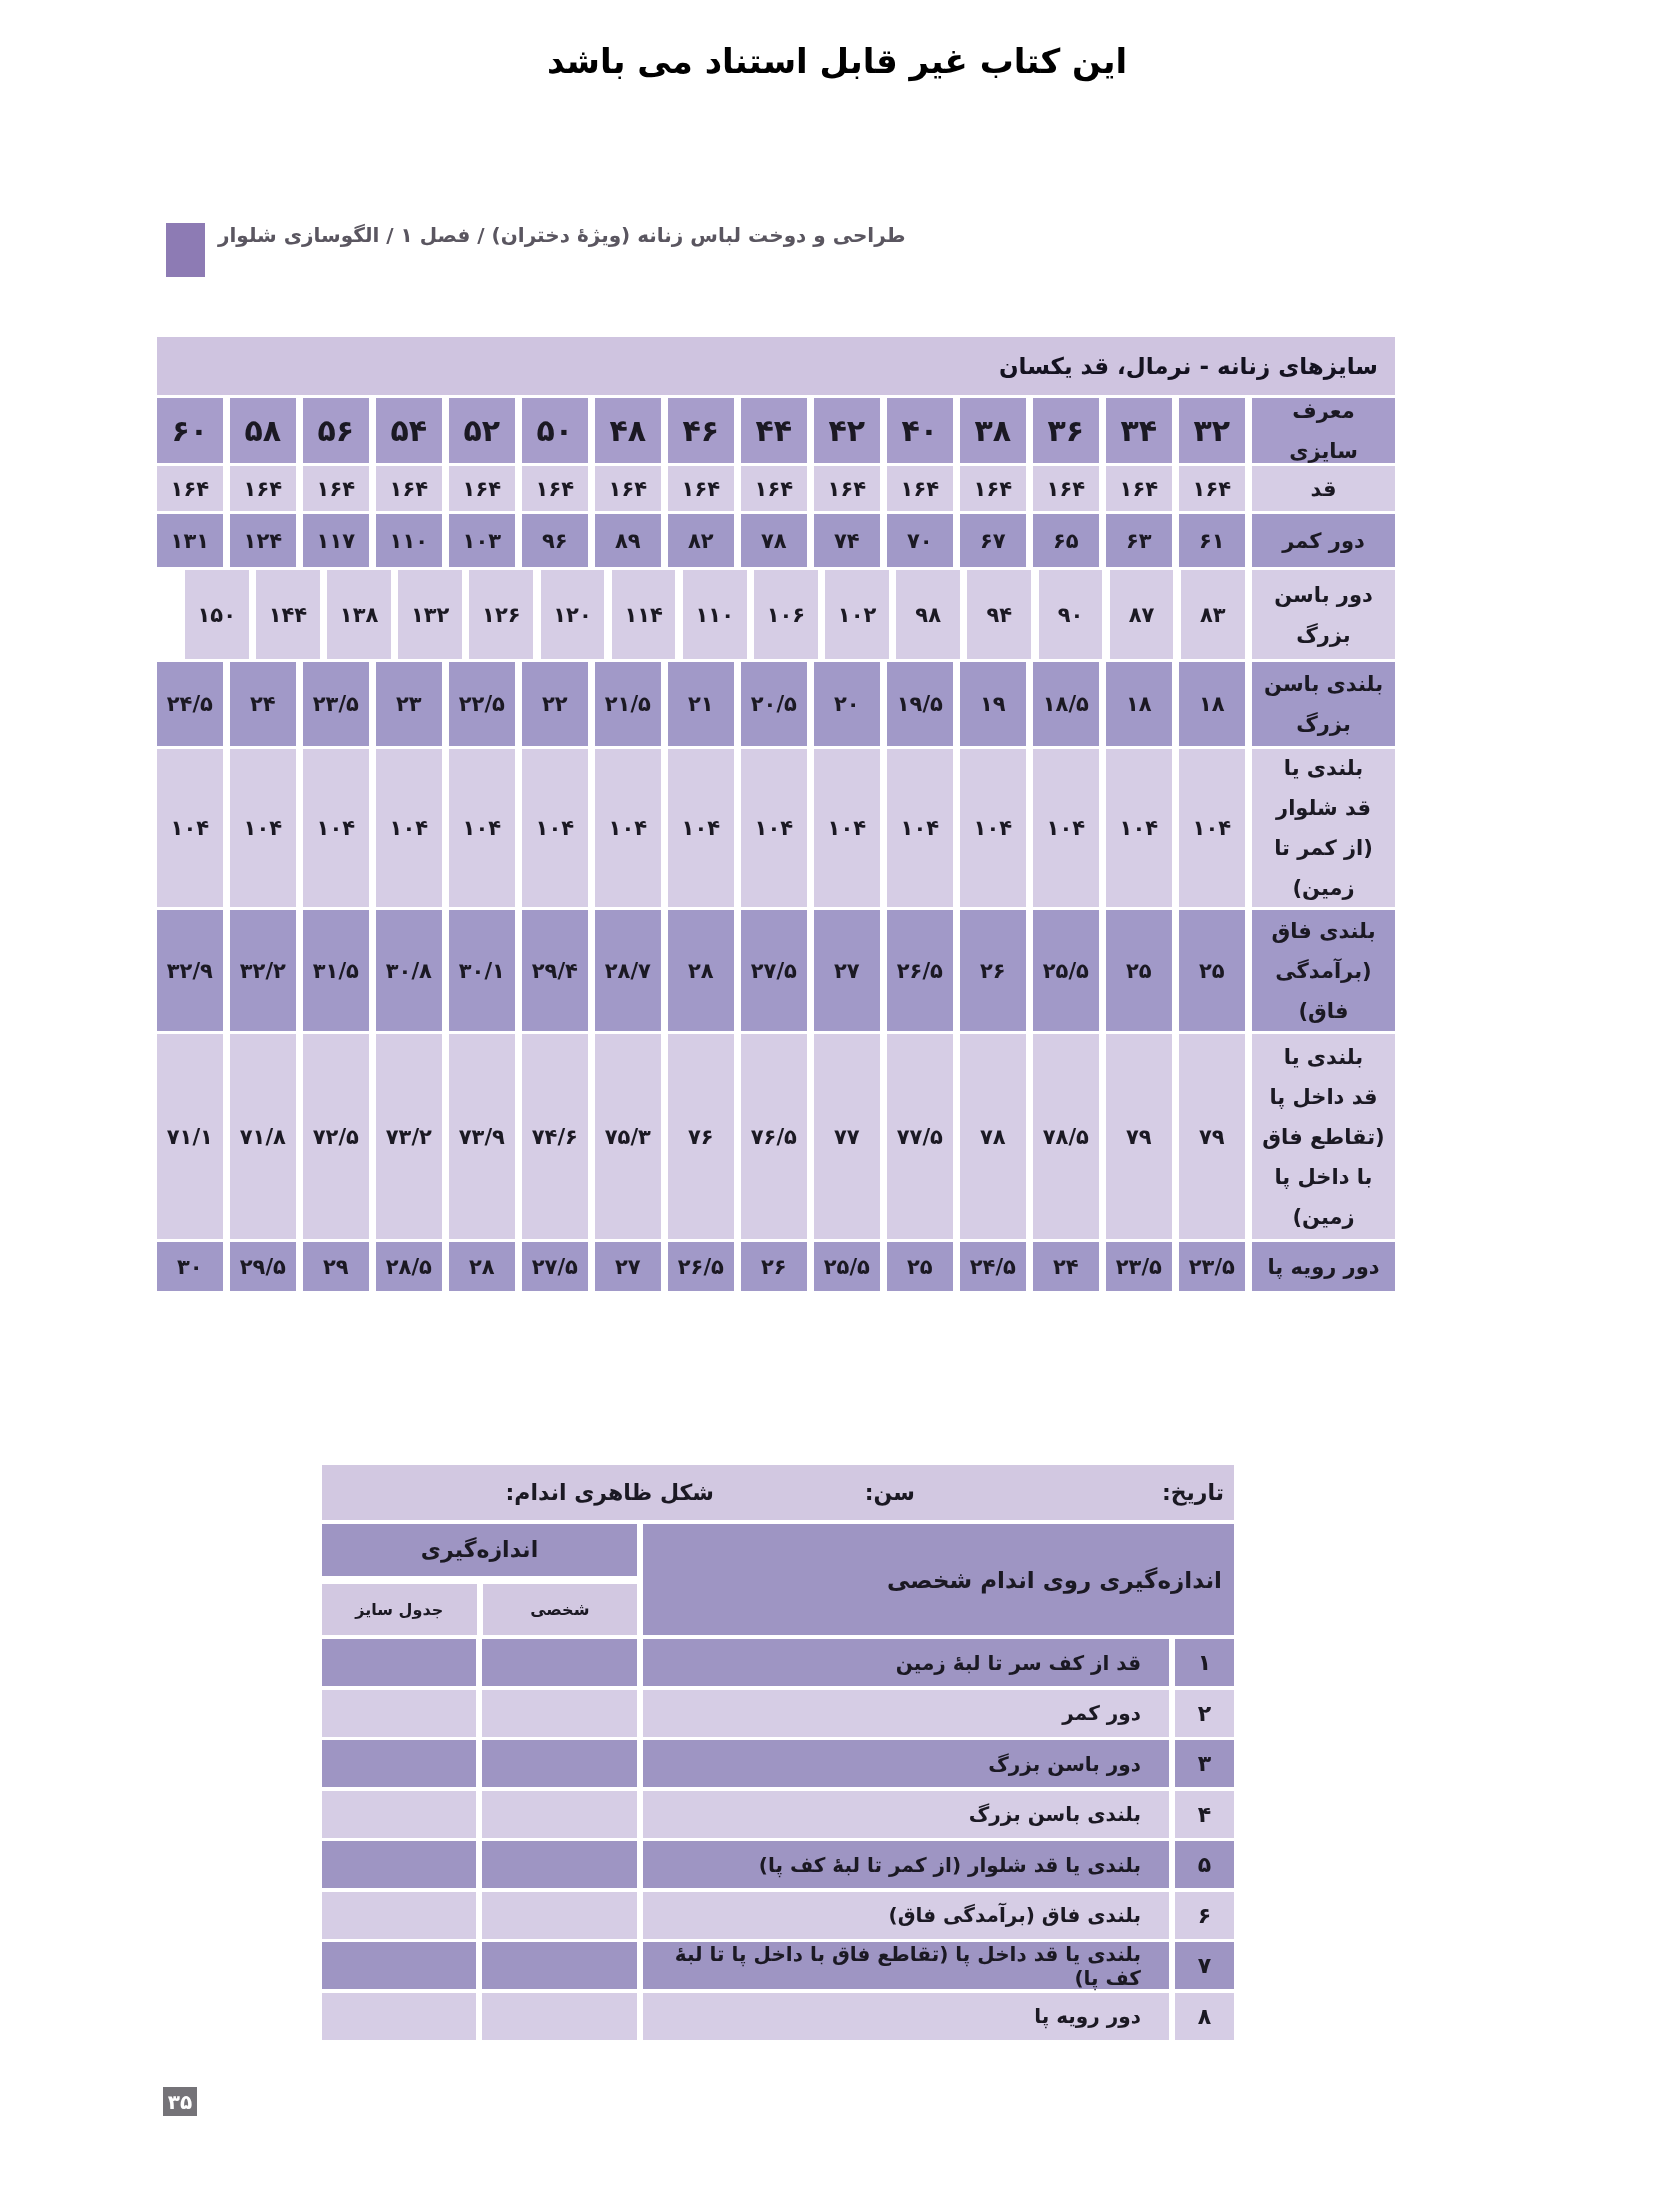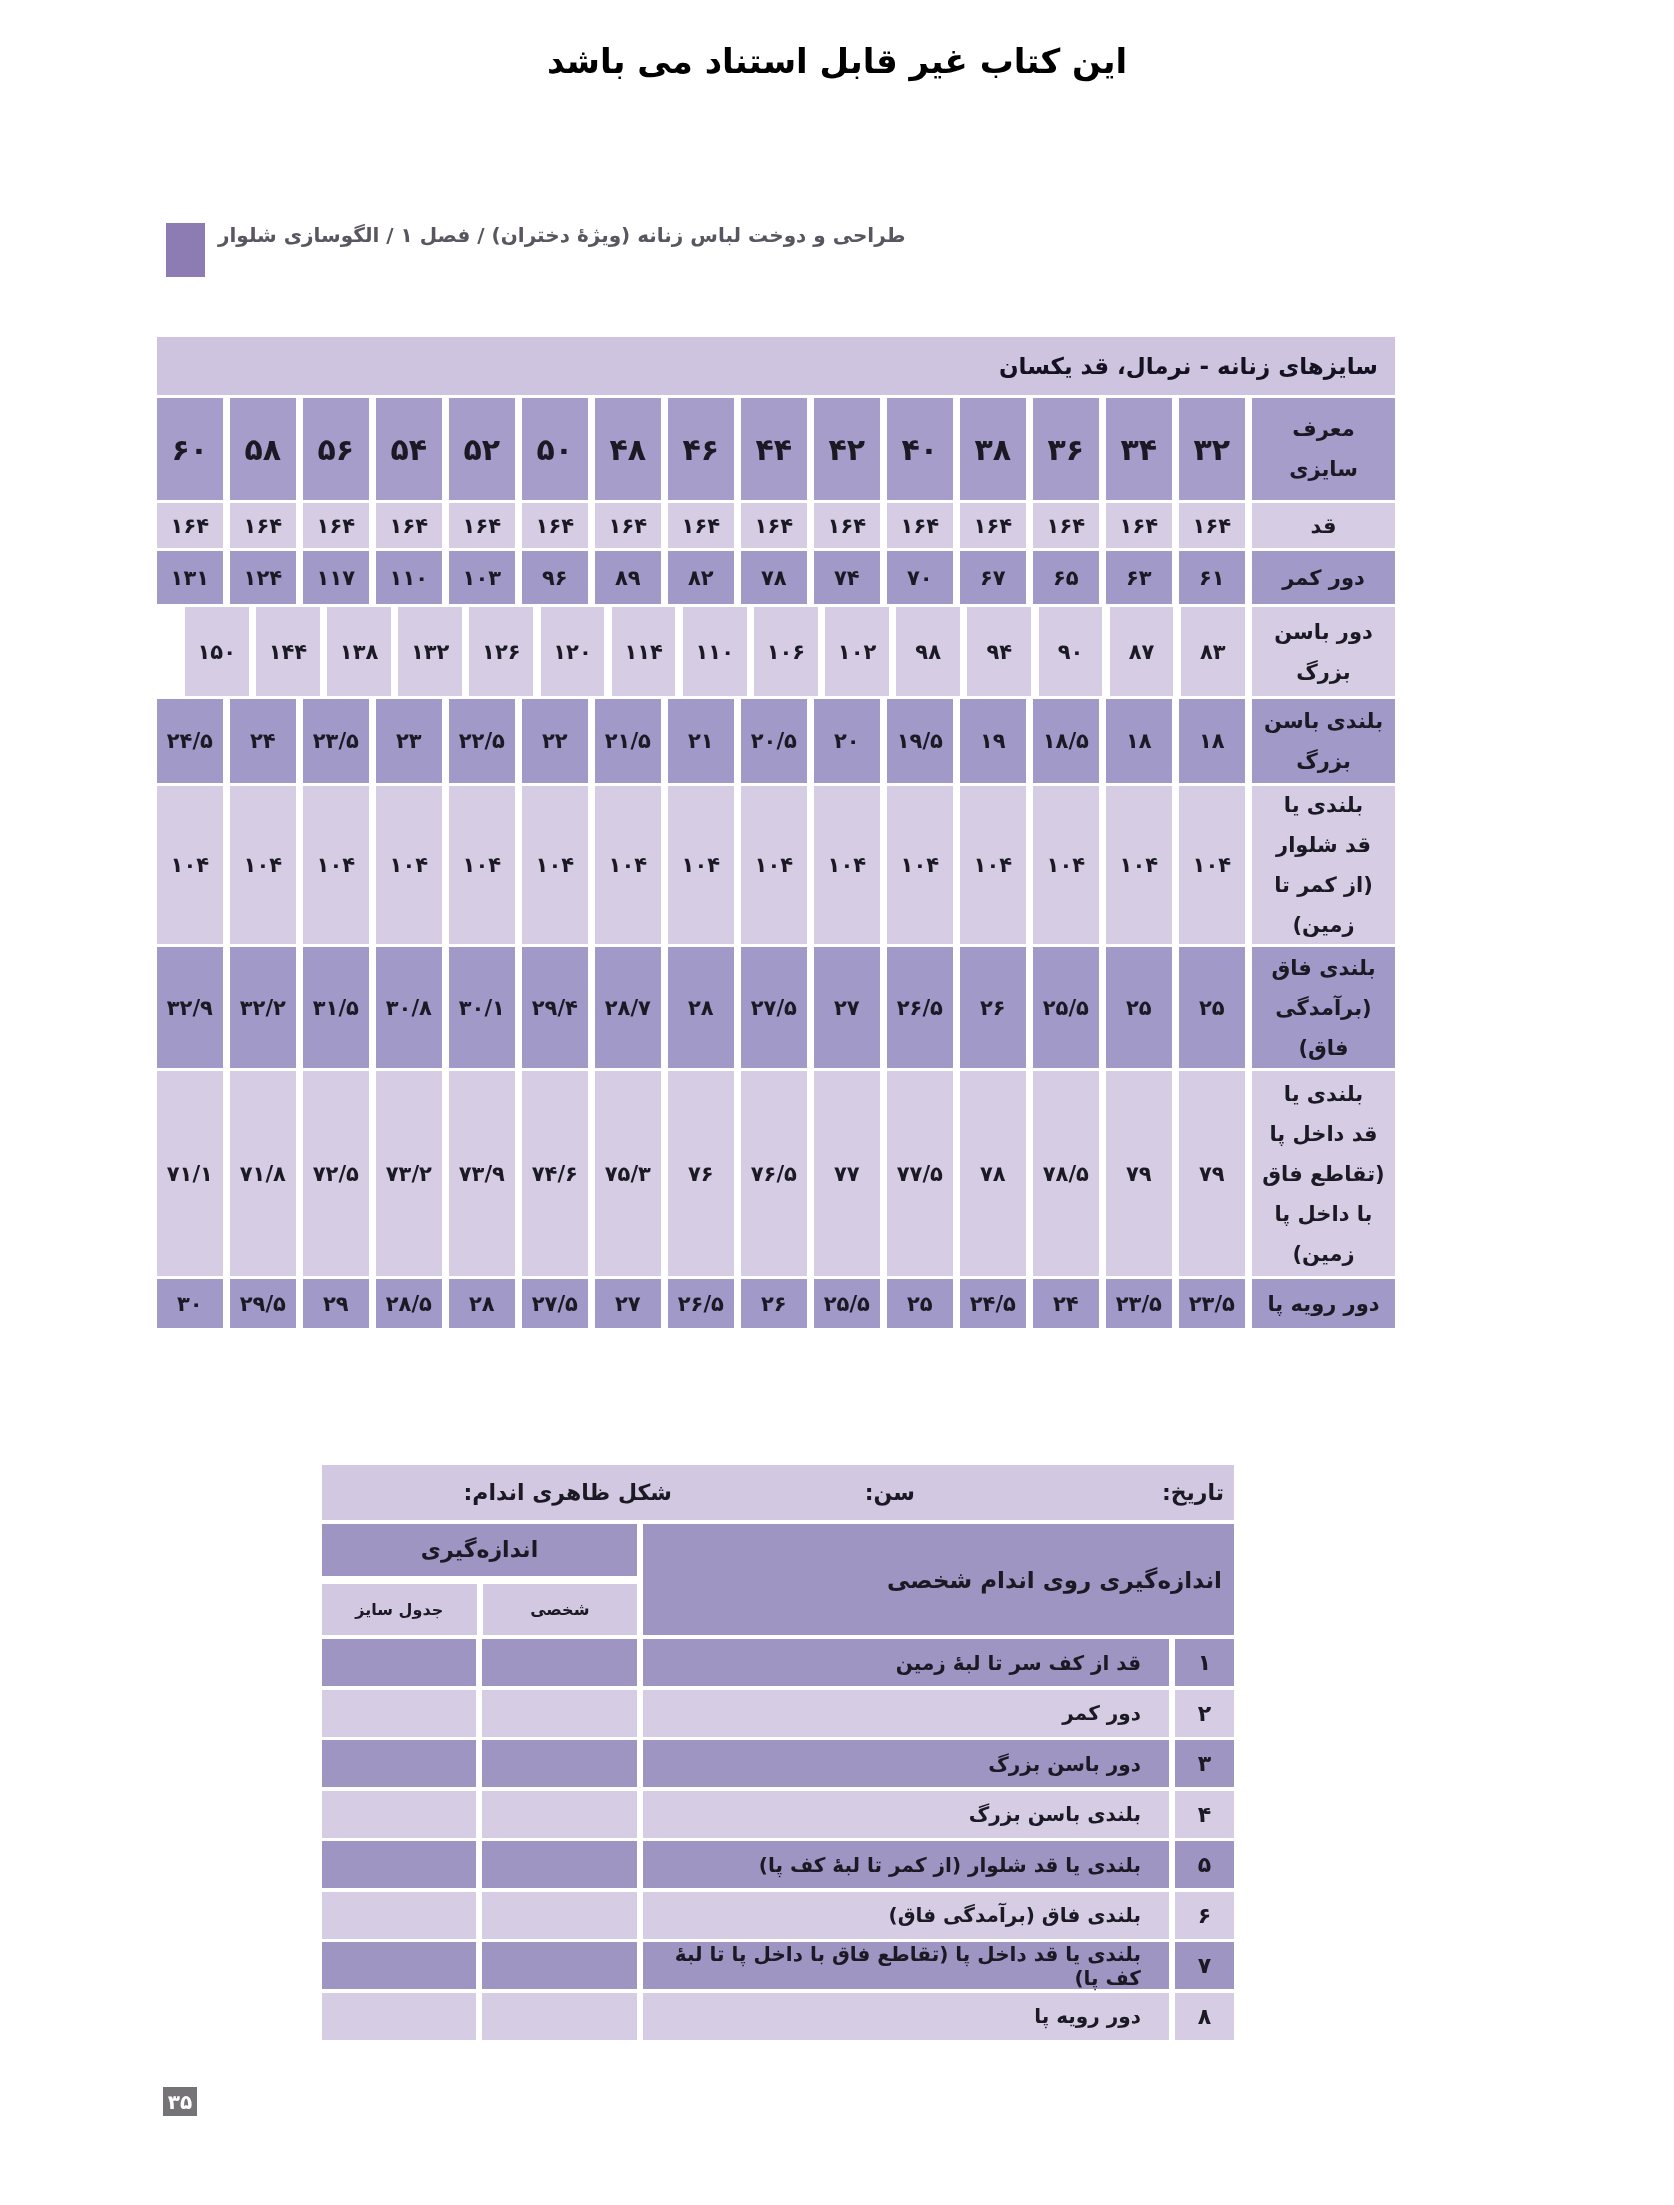--- a/index.html
+++ b/index.html
@@ -29,21 +29,21 @@
 
   
   #size-table{top:337px;left:157px;width:1238px;display:flex;flex-direction:column;gap:3px;direction:rtl}
   #st-title{height:58px;background:var(--title);font-size:23px;font-weight:bold;
     display:flex;align-items:center;padding:0 17px;color:#141220}
   .st-row{display:flex;gap:7.4px}
   .st-row .cell{display:flex;align-items:center;justify-content:center}
   .st-row .label-cell{flex:0 0 143px;font-size:21px;font-weight:bold;text-align:center;
     white-space:pre-line;line-height:40px}
   .st-row .value{flex:1 1 0;font-size:21px;font-weight:bold}
-  #st-header{height:102px}
+  #st-header{height:65px}
   #st-header .cell{background:var(--hdr)}
   #st-header .value{font-size:30px}
   .st-row.light .cell{background:var(--light)}
   .st-row.dark .cell{background:var(--medium)}
 
   
   #mform{top:1465px;left:322px;width:912px;display:flex;flex-direction:column;gap:4px;direction:rtl}
   #mf-top{height:55px;background:var(--form-light);position:relative}
   #mf-top span{position:absolute;top:0;height:55px;display:flex;align-items:center;
     font-size:22px;font-weight:bold}
@@ -259,21 +259,21 @@
           <div class="cell value">۲۹/۵</div>
           <div class="cell value">۳۰</div>
         </div>
       </div>
   </div>
 
   <div id="mform" class="abs">
     <div id="mf-top">
       <span style="right:10px">تاریخ:</span>
       <span style="right:319px">سن:</span>
-      <span style="right:562px">شکل ظاهری اندام:</span>
+      <span style="right:520px">شکل ظاهری اندام:</span>
     </div>
     <div id="mf-head">
       <div class="right">اندازه‌گیری روی اندام شخصی</div>
       <div class="left">
         <div class="top">اندازه‌گیری</div>
         <div class="bottom">
           <div>شخصی</div>
           <div>جدول سایز</div>
         </div>
       </div>

